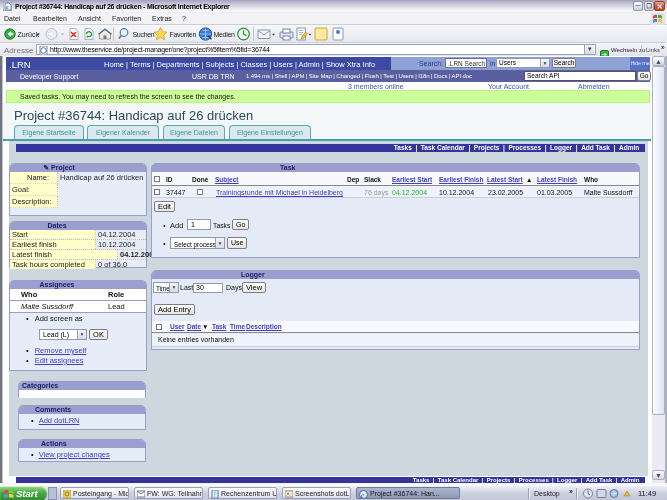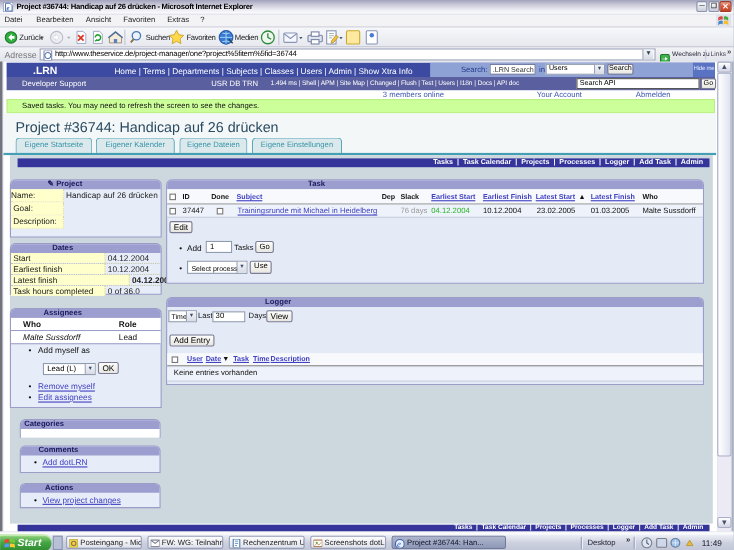--- a/index.html
+++ b/index.html
@@ -163,21 +163,21 @@
   <span class="abs" style="left:661px;top:1px;font-size:7px;color:#445;font-weight:bold">»</span>
 </div>
 
 <div class="abs" id="winleft"></div>
 <div class="abs" id="winright"></div>
 <div class="abs" id="winbottom"></div>
 
 <div class="abs" id="page">
 
   <div id="lrn1">
-    <span style="position:absolute;left:24px;top:2px;font-weight:bold;font-size:9.5px;color:#fff">.LRN</span>
+    <span style="position:absolute;left:3px;top:2px;font-weight:normal;font-size:9.5px;color:#fff">.LRN</span>
     <span style="position:absolute;left:98px;top:3px;font-size:7.5px">Home | Terms | Departments | Subjects | Classes | Users | Admin | Show Xtra Info</span>
     <span style="position:absolute;left:385px;top:0;width:240px;height:13px;background:#8fa2d6">
       <span style="position:absolute;left:28px;top:3px;color:#223a8a;font-size:7px">Search:</span>
       <span style="position:absolute;left:54px;top:1px;width:42px;height:10px;background:#fff;border:1px solid #66709a;color:#333;font-size:6.5px;padding:1px 0 0 2px">.LRN Search</span>
       <span style="position:absolute;left:99px;top:3px;color:#223a8a;font-size:7px">in</span>
       <span class="sel" style="position:absolute;left:105px;top:1px;width:54px;height:10px;padding-left:2px;font-size:6.5px">Users<span class="da" style="position:absolute;right:0;top:0;height:8px;font-size:5px;line-height:8px">▼</span></span>
       <span class="btn" style="position:absolute;left:161px;top:1px;width:24px;height:10px;line-height:8px;font-size:6.5px;text-align:center;padding:0">Search</span>
     </span>
     <span style="position:absolute;left:624px;top:0;width:20px;height:13px;background:#5a72c2;color:#dfe6ff;font-size:5.5px;letter-spacing:-0.2px;text-align:center;line-height:13px">Hide me</span>
   </div>
@@ -206,21 +206,21 @@
   <span class="tab" style="left:226px;width:82px">Eigene Einstellungen</span>
   <div id="tabline"></div>
 
   <div id="mainarea"></div>
   <div class="navlinks" style="top:88px">Tasks&nbsp; | &nbsp;Task Calendar&nbsp; | &nbsp;Projects&nbsp; | &nbsp;Processes&nbsp; | &nbsp;Logger&nbsp; | &nbsp;Add Task&nbsp; | &nbsp;Admin&nbsp;</div>
 
   <div class="box" style="left:6px;top:107px;width:138px;height:53px">
     <div class="boxhdr" style="padding-right:38px">✎ Project</div>
     <div style="position:relative;font-size:7.5px;color:#222">
       <div style="display:flex">
-          <span class="lbl" style="width:48px;padding:1px 0">Name:</span>
+          <span class="lbl" style="width:48px;padding:1px 17px">Name:</span>
           <span style="padding:1px 2px">Handicap auf 26 drücken</span>
         </div>
       <div style="display:flex">
           <span class="lbl" style="width:48px;padding:1px 2px">Goal:</span>
           <span></span>
         </div>
       <div style="display:flex">
           <span class="lbl" style="width:48px;padding:1px 2px">Description:</span>
           <span></span>
         </div>
@@ -253,21 +253,21 @@
     <div class="boxhdr" style="padding-right:42px">Assignees</div>
     <div style="font-size:7.5px;color:#111">
       <div style="display:flex;background:#fff;border-bottom:1px solid #9b9cc8;font-weight:bold">
           <span style="flex:1;padding:1px 4px 1px 11px">Who</span>
           <span style="width:40px;padding:1px 2px">Role</span>
         </div>
       <div style="display:flex;background:#fff;border-bottom:1px solid #9b9cc8">
           <span style="flex:1;padding:1px 4px 1px 11px;font-style:italic">Malte Sussdorff</span>
           <span style="width:40px;padding:1px 2px">Lead</span>
         </div>
-      <div style="padding:1px 0 0 16px">•<span style="margin-left:6px">Add myself as</span></div>
+      <div style="padding:1px 0 0 16px">•<span style="margin-left:6px">Add screen as</span></div>
       <div style="padding:6px 0 0 29px">
         <span class="sel" style="width:48px;height:11px;padding:1px 0 0 3px">Lead (L)<span class="da" style="position:absolute;right:0;top:0;height:9px;font-size:5px;line-height:9px">▼</span></span>
         <span class="btn" style="height:11px;line-height:9px">OK</span>
       </div>
       <div style="padding:6px 0 0 16px">•<span class="lnk" style="margin-left:6px">Remove myself</span></div>
       <div style="padding:1px 0 0 16px">•<span class="lnk" style="margin-left:6px">Edit assignees</span></div>
     </div>
   </div>
 
   <div class="box" style="left:15px;top:325px;width:128px;height:17px">

